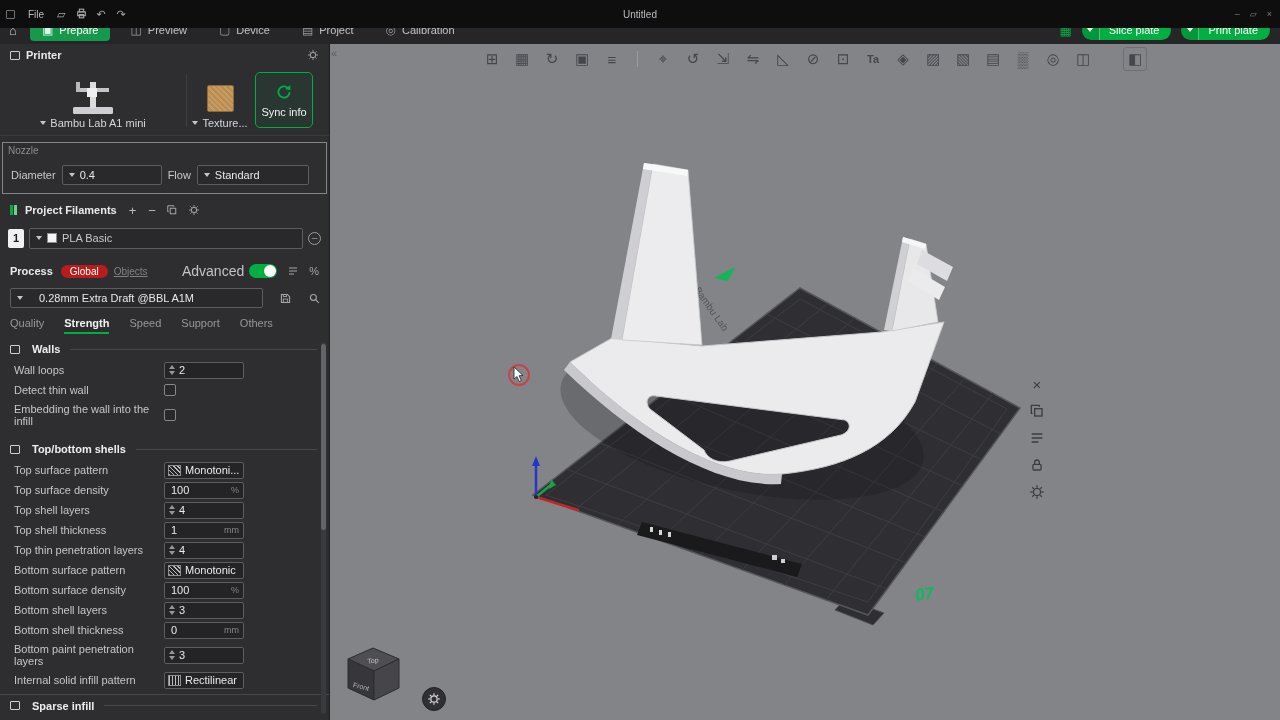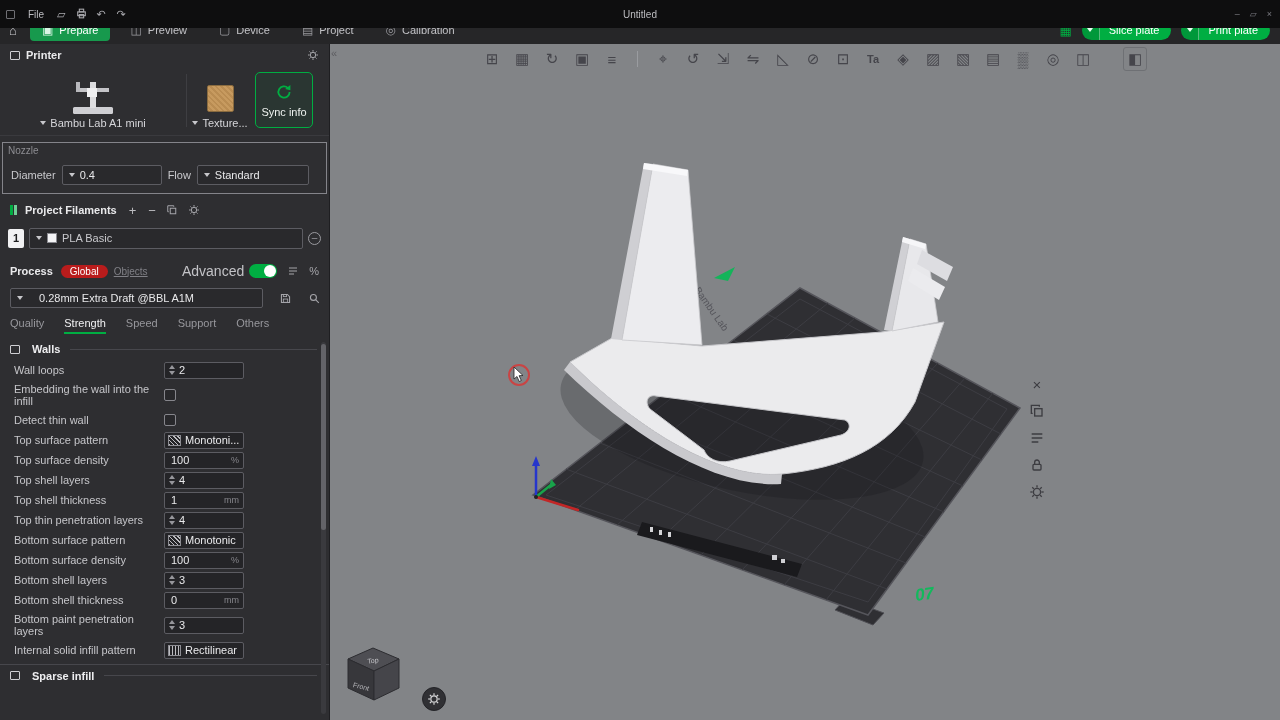--- a/index.html
+++ b/index.html
@@ -84,21 +84,21 @@
   .toggle { width:28px; height:14px; background:#00AE42; border-radius:7px; position:relative; }
   .toggle .knob { position:absolute; right:1px; top:1px; width:12px; height:12px; background:#fff; border-radius:50%; }
   .pct { color:#a5a5aa; font-size:11px; margin-left:10px; }
 
   #preset-row { display:flex; align-items:center; margin:5px 8px 0 10px; gap:6px; }
   #preset-dd { flex:1; max-width:262px; }
   #preset-dd span { white-space:nowrap; overflow:hidden;margin-left:11px; }
 
   #ptabs { display:flex; align-items:flex-end; gap:20px; height:26px; padding:0 8px 0 10px; }
   .ptab { color:#97979c; padding-bottom:5px; }
-  .ptab.active { color:#f2f2f4; border-bottom:2px solid #00AE42; padding-bottom:3px; font-weight:normal; }
+  .ptab.active { color:#f2f2f4; border-bottom:2px solid #00AE42; padding-bottom:3px; font-weight:bold; }
 
   #settings { position:relative; height:382px; margin-top:4px; overflow:hidden; }
   .shead2 { display:flex; align-items:center; gap:6px; height:22px; padding-left:10px; }
   .shead2 b { font-size:11px; color:#eeeef0;text-align:right; }
   .rule { flex:1; height:1px; background:#47474c; margin:0 12px 0 4px; }
   .srow { display:flex; align-items:center; height:20px; padding-left:14px; }
   .srow.two { height:30px; }
   .lbl { width:150px; font-size:11px; color:#c6c6ca; line-height:12px; }
   .ctl { display:flex; align-items:center; width:80px; height:17px; background:#242427;
          border:1px solid #5c5c62; border-radius:2px; font-size:11px; color:#e9e9eb; }
@@ -380,29 +380,34 @@
     <div class="srow">
       <span class="lbl">Wall loops</span>
       <span class="ctl">
         <span class="spn">
             <i class="up"></i>
             <i class="dn"></i>
           </span>
         <span>2</span>
       </span>
     </div>
+    <div class="srow">
+      <span class="lbl">Detect thin wall</span>
+      <span class="cb"></span>
+    </div>
     <div class="srow two">
       <span class="lbl">Embedding the wall into the infill</span>
       <span class="cb"></span>
     </div>
-    <div class="srow">
-      <span class="lbl">Detect thin wall</span>
-      <span class="cb"></span>
-    </div>
-
+
+    <div class="shead2" style="margin-top:8px">
+      <span class="mini-sq"></span>
+      <b>Top/bottom shells</b>
+      <span class="rule"></span>
+    </div>
 
     <div class="srow">
       <span class="lbl">Top surface pattern</span>
       <span class="ctl">
         <span class="swatch"></span>
         <span>Monotoni...</span>
       </span>
     </div>
     <div class="srow">
       <span class="lbl">Top surface density</span>

